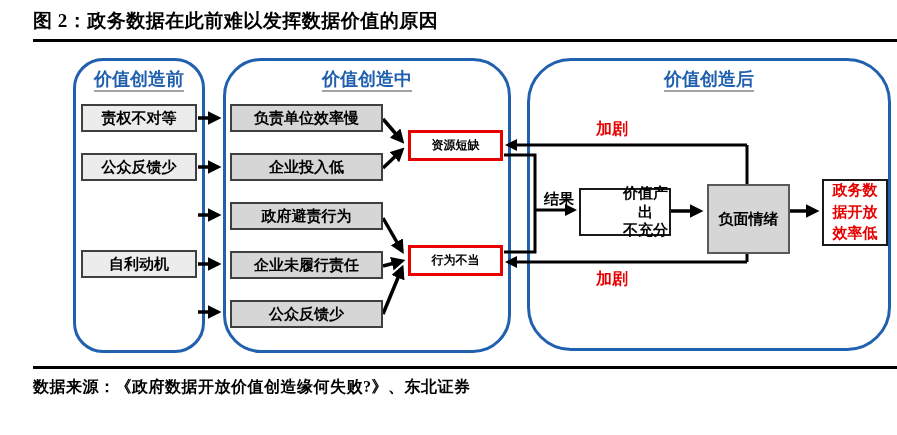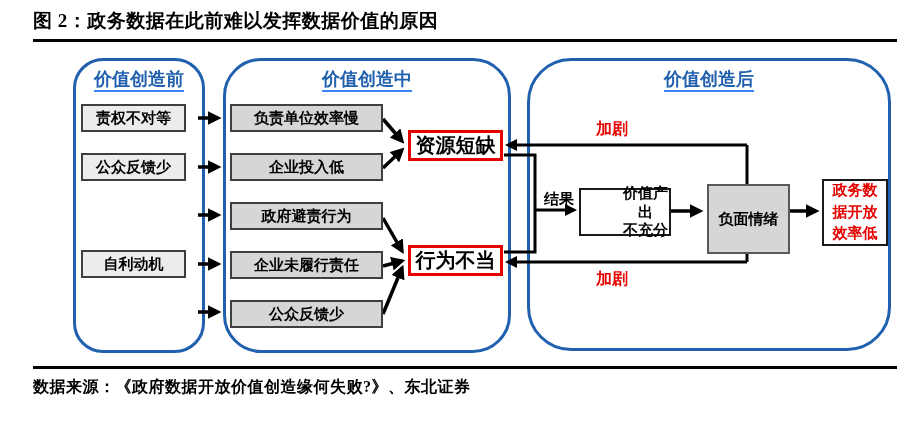--- a/index.html
+++ b/index.html
@@ -21,34 +21,34 @@
     letter-spacing:0.5px;white-space:nowrap;
   }
   
   .stage{border:3px solid #2060ae;background:transparent;}
   .stage-pre{left:73px;top:58px;width:132px;height:295px;border-radius:30px;}
   .stage-mid{left:223px;top:58px;width:288px;height:295px;border-radius:38px;}
   .stage-post{left:527px;top:58px;width:364px;height:293px;border-radius:44px;}
   .stage-header{
     top:67px;text-align:center;font-size:18px;font-weight:bold;color:#2060ae;
   }
-  .stage-header span{border-bottom:2px solid #3b82f6;padding-bottom:1px;}
+  .stage-header span{border-bottom:2px solid #a3a3a3;padding-bottom:1px;}
   .hdr-pre{left:73px;width:132px;}
   .hdr-mid{left:223px;width:288px;}
   .hdr-post{left:527px;width:364px;}
   
   .node{
     display:flex;align-items:center;justify-content:center;text-align:center;
     font-size:15px;color:#000;font-weight:bold;line-height:1.25;
   }
-  .pre-item{left:81px;width:105px;height:28px;background:#ececec;border:2px solid #3f3f3f;}
+  .pre-item{left:81px;width:116px;height:28px;background:#ececec;border:2px solid #3f3f3f;}
   .mid-item{left:230px;width:153px;height:28px;background:#d6d6d6;border:2px solid #3f3f3f;}
   .outcome{
     left:408px;width:95px;height:31px;background:#ffffff;border:3px solid #e60000;
-    font-size:20px;
+    font-size:12px;
   }
   .post-box{white-space:pre-line;}
   .box-output{left:579px;top:188px;width:92px;height:48px;background:#fff;border:2px solid #1a1a1a;padding-left:41px;}
   .box-emotion{left:707px;top:184px;width:83px;height:70px;background:#d6d6d6;border:2px solid #595959;}
   .box-final{
     left:822px;top:179px;width:66px;height:67px;background:#fff;border:2px solid #1a1a1a;
     color:#e60000;font-size:15px;line-height:1.45;
   }
   .lbl-aggravate{color:#e60000;font-size:16px;font-weight:bold;}
   .lbl-result{color:#000;font-size:15px;font-weight:bold;}

